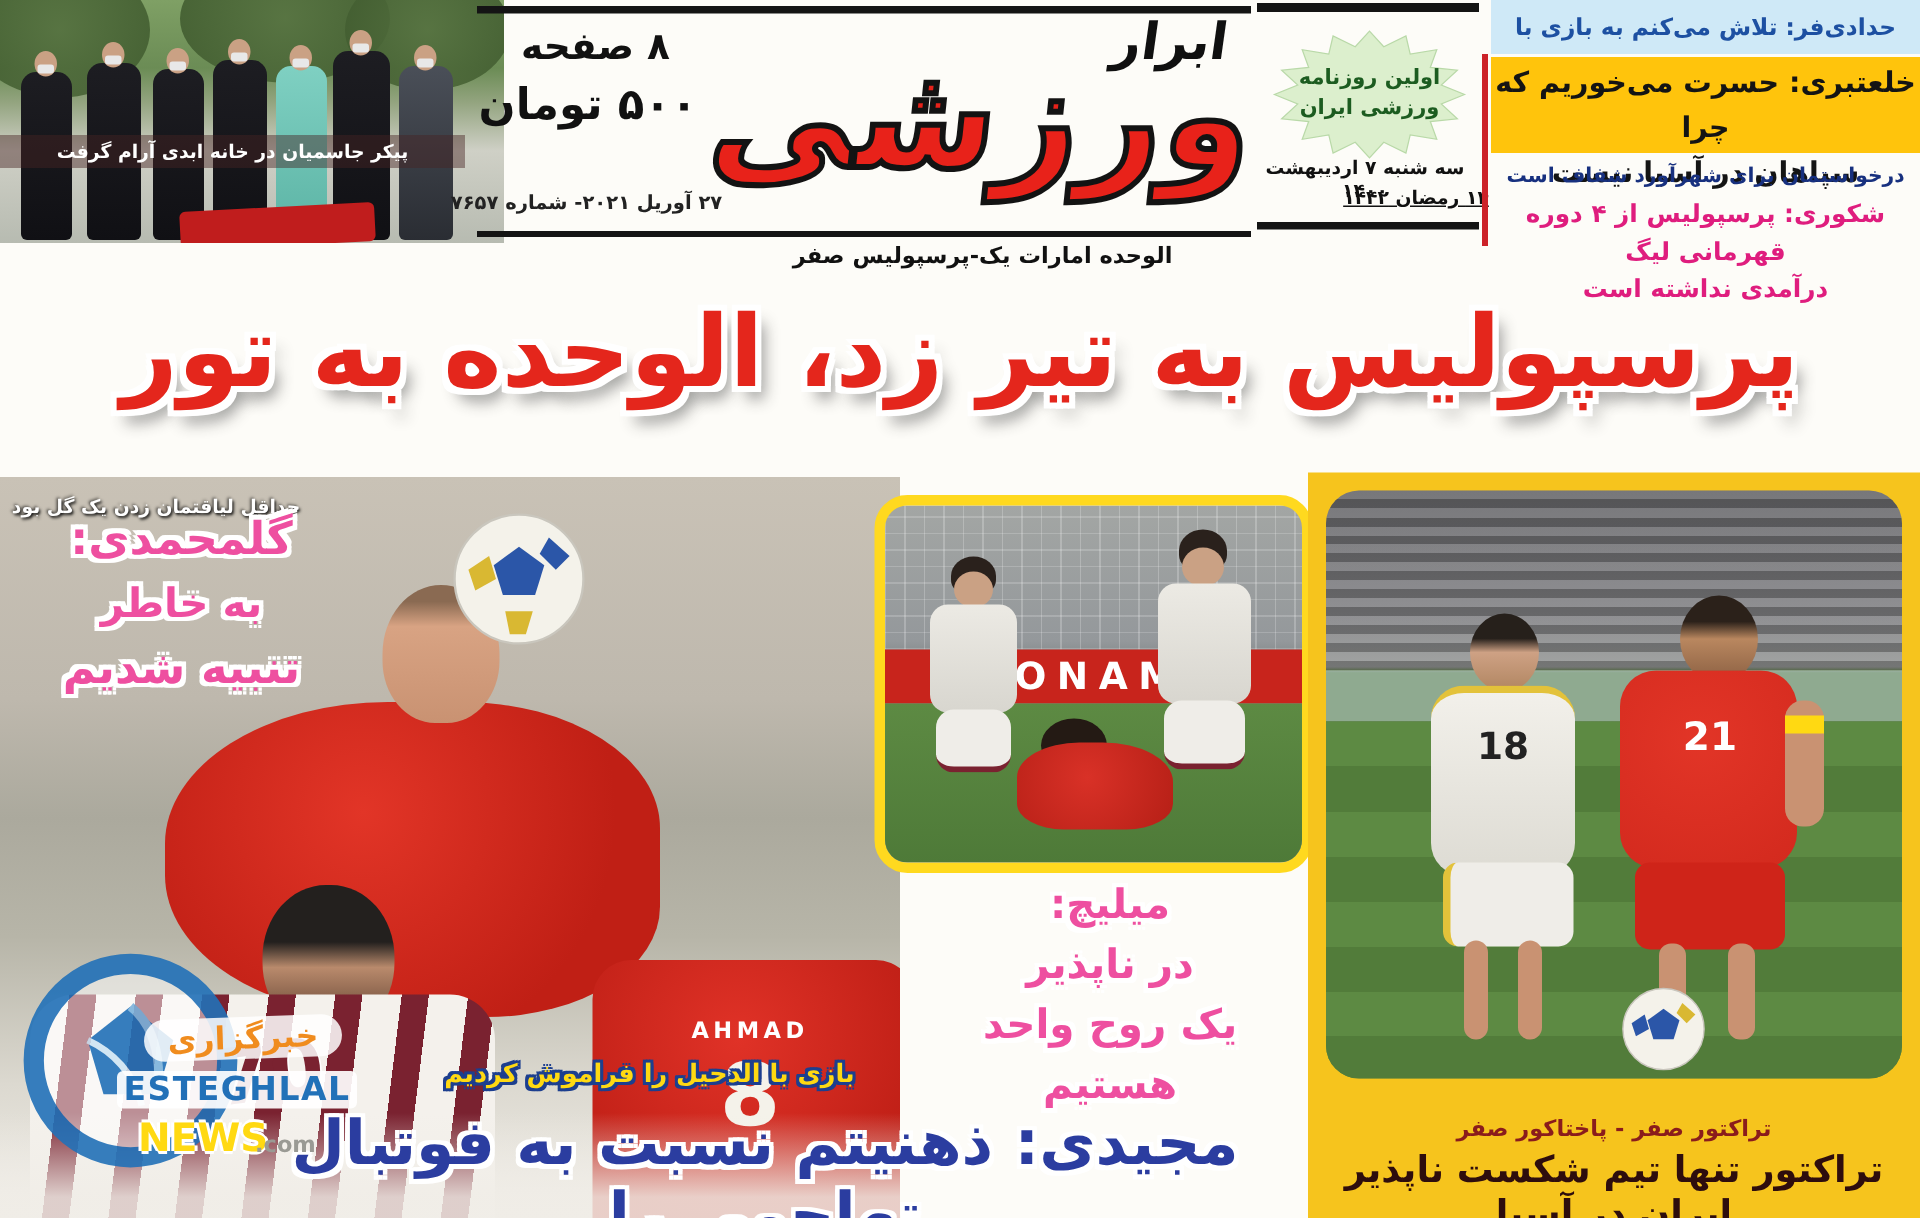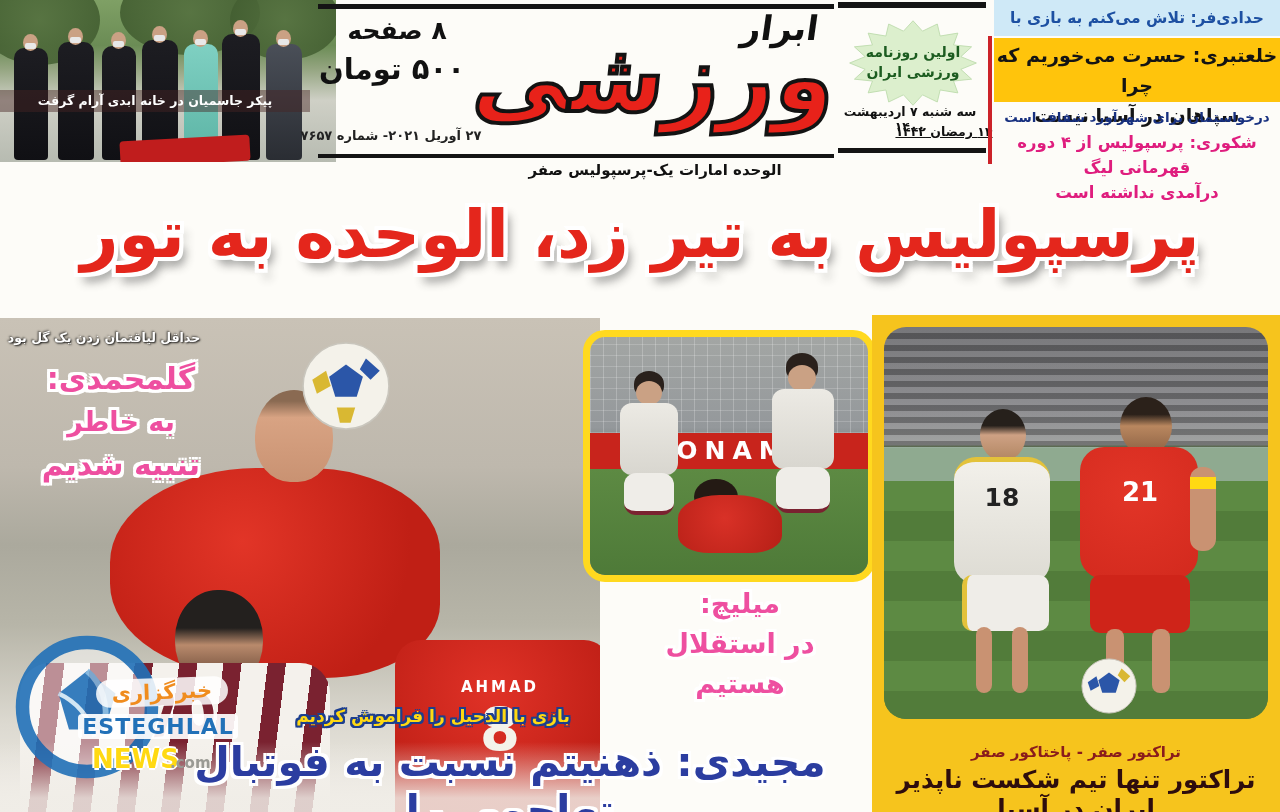--- a/index.html
+++ b/index.html
@@ -71,21 +71,21 @@
   .pl-body3{position:absolute;left:395px;top:322px;width:215px;height:175px;border-radius:26px 26px 0 0;
      background:radial-gradient(circle at 45% 30%,#e03227,#bf1f16 75%);}
   .pl-name3{position:absolute;left:420px;top:360px;width:160px;text-align:center;color:#fff;
      font-size:15px;letter-spacing:3px;font-weight:bold;}
   .pl-num3{position:absolute;left:445px;top:378px;width:110px;text-align:center;color:#f4f2ea;
      font-size:58px;font-weight:bold;}
   .pl-fade{position:absolute;left:0;bottom:0;width:100%;height:70px;
      background:linear-gradient(180deg,rgba(240,237,231,0) 0%,rgba(240,237,231,.85) 80%);}
 
   .kicker{left:6px;top:330px;width:196px;font-size:12.5px;color:#fff;}
-  .quote{left:0;top:357px;width:242px;color:#ee4fa0;}
+  .quote{left:0;top:338px;width:242px;color:#ee4fa0;}
   .quote .q1{font-size:30px;line-height:44px;}
   .quote .q2{font-size:27px;line-height:42px;}
   .capmid{left:266px;top:706px;width:334px;font-size:17px;color:#ffd912;
      text-shadow:-2px 0 0 #1d3f8f,2px 0 0 #1d3f8f,0 -2px 0 #1d3f8f,0 2px 0 #1d3f8f,
      -2px -2px 0 #1d3f8f,2px -2px 0 #1d3f8f,-2px 2px 0 #1d3f8f,2px 2px 0 #1d3f8f;}
 
   
   .inset{left:583px;top:330px;width:278px;height:238px;border:7px solid #ffd91f;border-radius:22px;
      overflow:hidden;background:linear-gradient(180deg,#a3a6a4 0%,#94989b 38%,#8d9294 40%);}
   .net{position:absolute;left:0;top:0;width:100%;height:96px;
@@ -273,21 +273,22 @@
     <div class="wp wp-head" style="left:198px;top:28px;width:28px;height:26px;"></div>
     <div class="wp wp-torso" style="left:182px;top:52px;width:62px;height:80px;"></div>
     <div class="wp wp-shorts" style="left:186px;top:130px;width:54px;height:42px;"></div>
 
     <div class="sit-hair"></div>
     <div class="sit-red"></div>
   </div>
 
   <div class="abs milic fa ctr b">
     <div class="ow3">میلیچ:</div>
-    <div class="ow3">در استقلال</div>
+    <div class="ow3">در ناپذیر</div>
+    <div class="ow3">یک روح واحد</div>
     <div class="ow3">هستیم</div>
   </div>
 
   <div class="abs panelR">
     <div class="photoR">
       <div class="standsR"></div>
       <div class="signR"></div>
       <div class="pitchR"></div>
       <div class="wpR-head"></div>
       <div class="wpR-torso"></div>

